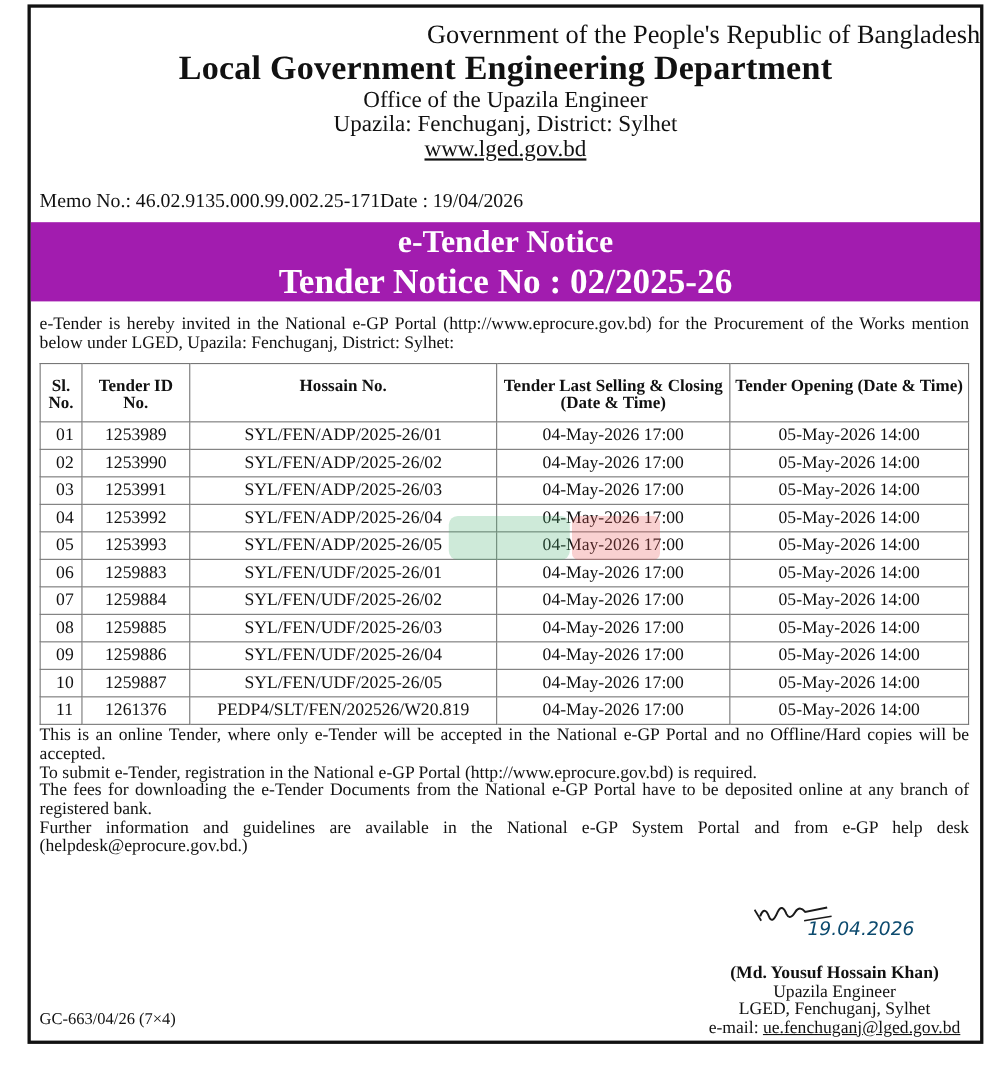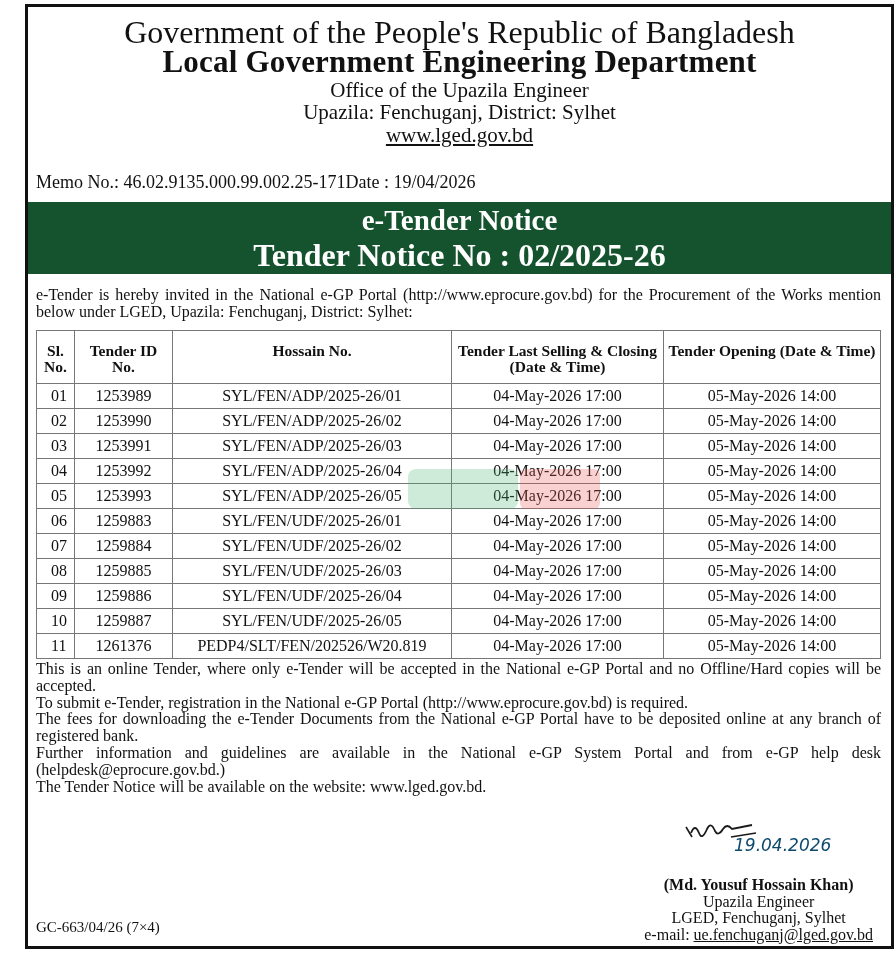--- a/index.html
+++ b/index.html
@@ -5,27 +5,27 @@
   html, body { margin: 0; padding: 0; background: #ffffff; }
   body {
     width: 896px; height: 969px; position: relative; overflow: hidden;
     font-family: "Liberation Serif", "DejaVu Serif", serif; color: #111;
   }
   .frame {
     position: absolute; left: 25px; top: 4px; width: 863px; height: 939px;
     border: 3px solid #111; border-right-width: 3px; box-sizing: content-box;
   }
   .header { position: absolute; left: 0; right: 0; top: 12px; text-align: center; }
-  .h-gov { font-size: 32px; line-height: 26px; }
+  .h-gov { font-size: 24px; line-height: 26px; text-align: right; }
   .h-dept { font-size: 31px; font-weight: bold; line-height: 34px; letter-spacing: 0.2px; }
   .h-office, .h-upazila { font-size: 21px; line-height: 22px; }
   .h-web { font-size: 21px; line-height: 24px; text-decoration: underline; }
   .memo-row { position: absolute; left: 8px; right: 10px; top: 165px; font-size: 18px; display: flex; justify-content: flex-start; }
   .banner {
-    position: absolute; left: 0; right: 0; top: 195px; height: 72px; background: #14532d; color: #fff;
+    position: absolute; left: 0; right: 0; top: 195px; height: 72px; background: #a21caf; color: #fff;
     text-align: center; font-weight: bold;
   }
   .banner .t1 { font-size: 29px; line-height: 34px; padding-top: 1px; }
   .banner .t2 { font-size: 32px; line-height: 36px; text-align: center; }
   .intro {
     position: absolute; left: 8px; right: 10px; top: 279px; font-size: 16px; line-height: 17px; text-align: justify;
   }
   table.tender {
     position: absolute; left: 8px; top: 323px; width: 845px; border-collapse: collapse; font-size: 16px;
   }
@@ -166,21 +166,20 @@
   <div class="watermark">
     <div class="wm-green"></div>
     <div class="wm-red"></div>
   </div>
 
   <div class="notes" id="notes">
       <p>This is an online Tender, where only e-Tender will be accepted in the National e-GP Portal and no Offline/Hard copies will be accepted.</p>
       <p>To submit e-Tender, registration in the National e-GP Portal (http://www.eprocure.gov.bd) is required.</p>
       <p>The fees for downloading the e-Tender Documents from the National e-GP Portal have to be deposited online at any branch of registered bank.</p>
       <p>Further information and guidelines are available in the National e-GP System Portal and from e-GP help desk (helpdesk@eprocure.gov.bd.)</p>
-      <p>The Tender Notice will be available on the website: www.lged.gov.bd.</p>
     </div>
 
   <div class="signature">
     <svg width="170" height="50" viewBox="0 0 170 50">
       <path d="M15 18 q4 -10 8 0 q3 8 8 -4 q4 -8 8 2 q3 6 8 -2 q4 -6 9 0 l20 -4" stroke="#1a1a1a" stroke-width="1.8" fill="none"></path>
       <path d="M10 12 l6 10" stroke="#1a1a1a" stroke-width="1.6" fill="none"></path>
       <path d="M55 22 l25 -4" stroke="#1a1a1a" stroke-width="1.4" fill="none"></path>
     </svg>
     <span style="position:absolute; left:58px; top:20px; font-family:'DejaVu Sans', sans-serif; font-style:italic; font-size:17px; color:#0c4a6e;">19.04.2026</span>
   </div>

